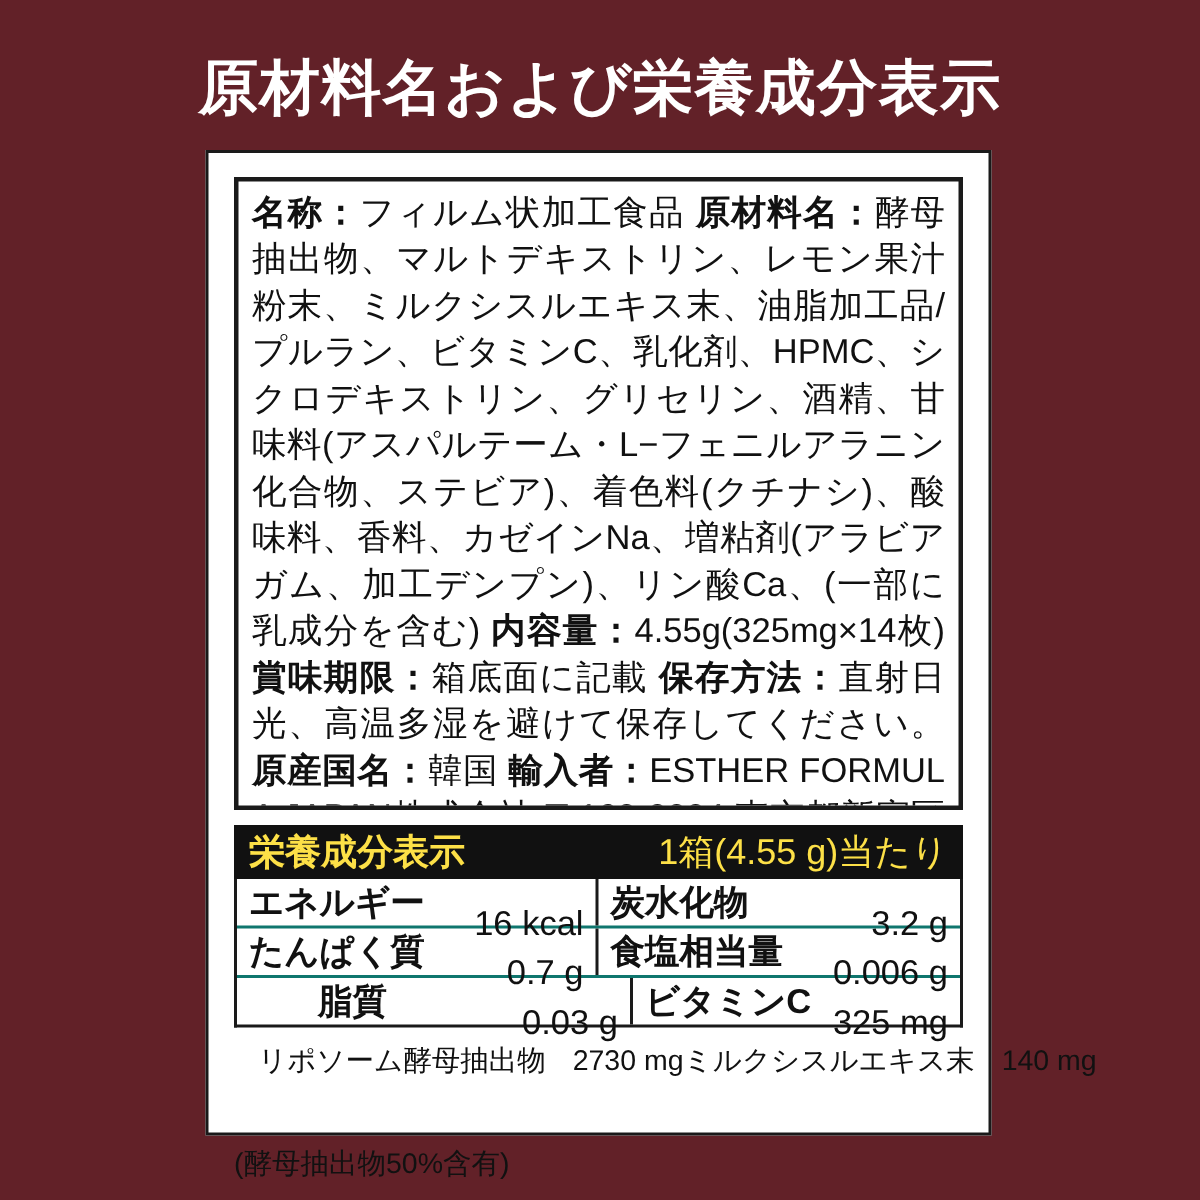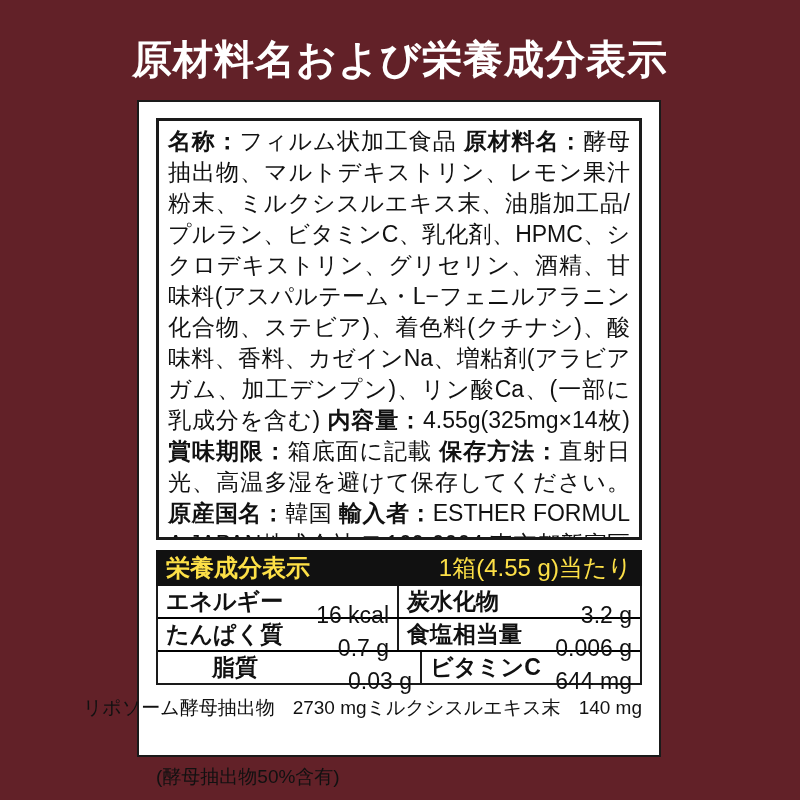--- a/index.html
+++ b/index.html
@@ -72,21 +72,21 @@
   .nh-title { font-weight: 700; }
   .nh-serving { font-weight: 400; }
   .nutri-table {
     border: 2px solid #1a1a1a;
     border-top: 0;
     box-sizing: border-box;
   }
   .nt-row {
     display: flex;
     height: 31px;
-    border-bottom: 2px solid #000000;
+    border-bottom: 2px solid #0f766e;
   }
   .nt-row:last-child { border-bottom: 0; padding-left: 46px; }
   .nt-cell {
     width: 50%;
     display: flex;
     justify-content: space-between;
     align-items: center;
     padding: 0 8px;
     box-sizing: border-box;
     font-size: 23px;
@@ -95,22 +95,23 @@
   .nt-cell.left { border-right: 2px solid #1a1a1a; }
   .nt-label { font-weight: 700; white-space: nowrap; }
   .nt-value { font-weight: 400; white-space: nowrap; margin-top: 27px; }
   .footnote {
     margin-top: 10px;
     font-size: 19px;
     color: #111111;
   }
   .fn-row {
     display: flex;
-    justify-content: flex-end;
+    justify-content: flex-start;
     line-height: 25px;
+    margin-left: 16px;
   }
   .fn-group { display: flex; gap: 18px; white-space: nowrap; }
   .fn-note { line-height: 25px; margin-top: 44px; }
 </style>
 </head>
 <body style="background: rgb(98, 33, 40);">
 
 <div class="stage">
 
   <h1 class="page-title">原材料名および栄養成分表示</h1>
@@ -147,21 +148,21 @@
             <span class="nt-value">0.006 g</span>
           </div>
         </div>
         <div class="nt-row">
           <div class="nt-cell left">
             <span class="nt-label">脂質</span>
             <span class="nt-value">0.03 g</span>
           </div>
           <div class="nt-cell">
             <span class="nt-label">ビタミンC</span>
-            <span class="nt-value">644 mg</span>
+            <span class="nt-value">325 mg</span>
           </div>
         </div>
       </div>
     </div>
 
     <div class="footnote">
       <div class="fn-row">
         <span class="fn-group">
           <span>リポソーム酵母抽出物</span>
           <span>2730 mg</span>

